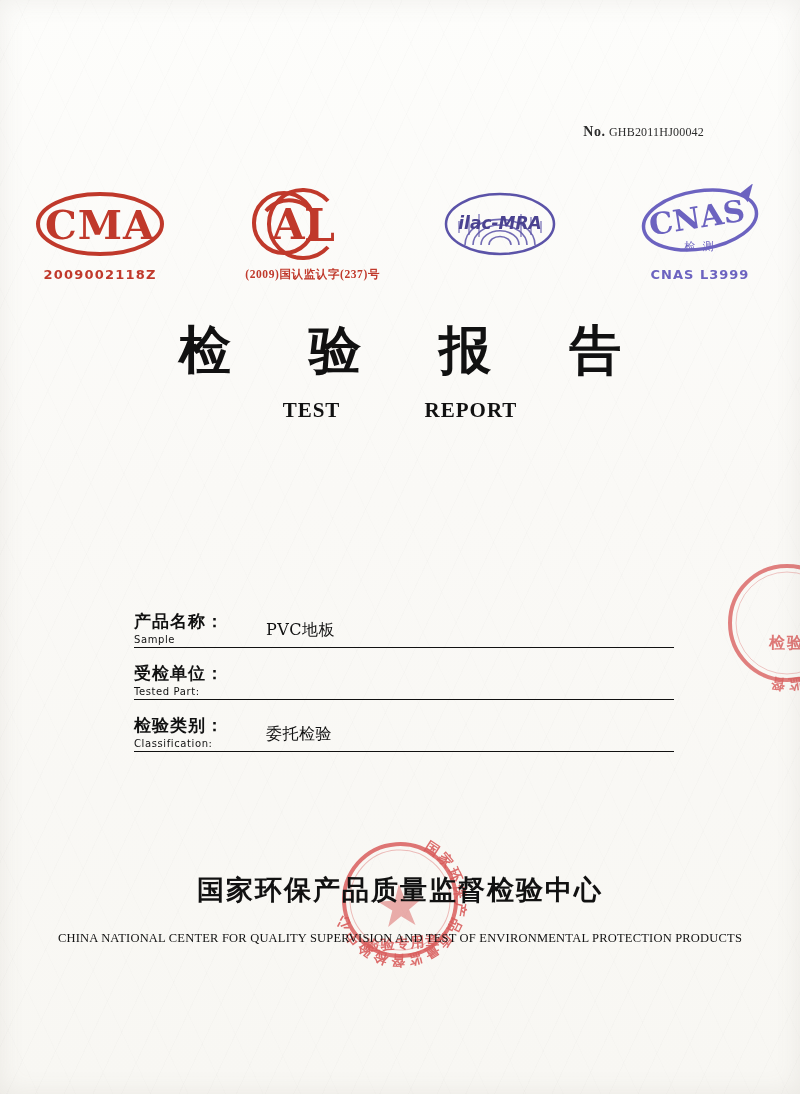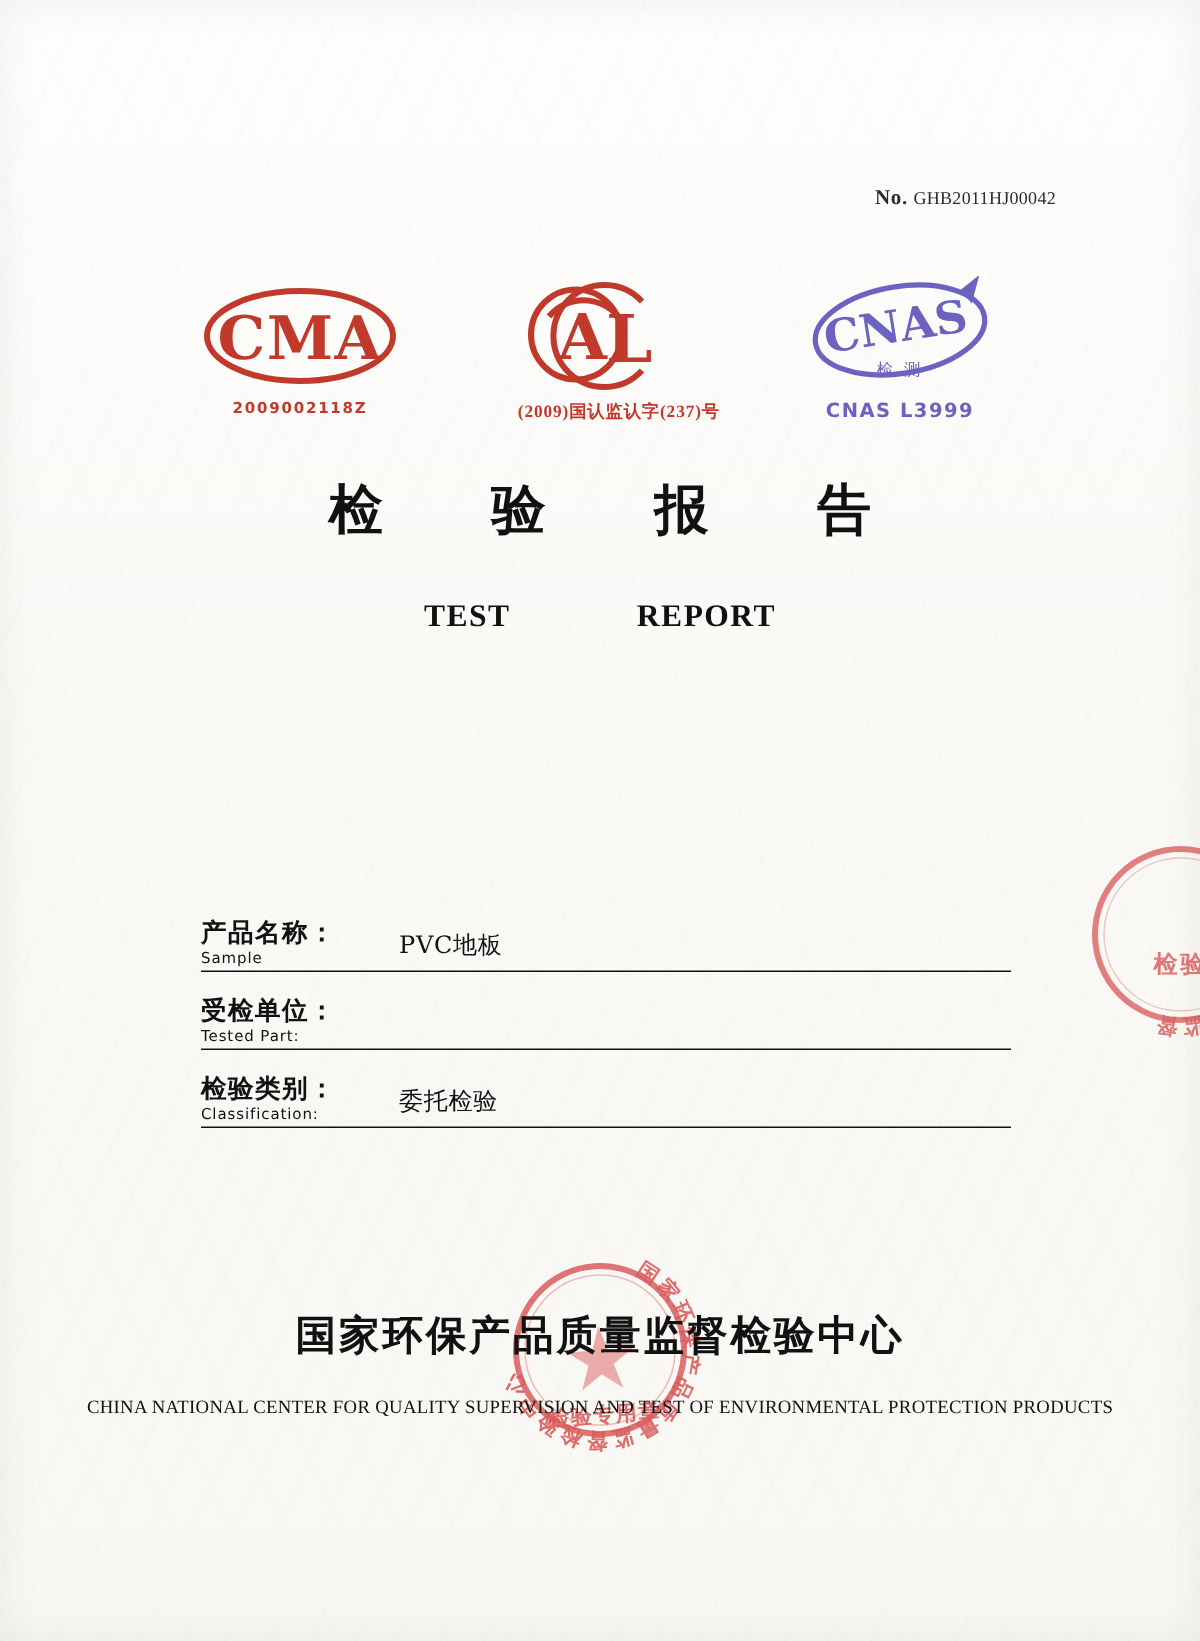--- a/index.html
+++ b/index.html
@@ -78,33 +78,33 @@
     align-items: center;
     justify-content: center;
   }
   .logo-caption {
     margin-top: 4px;
     font-size: 12.5px;
     font-weight: bold;
     letter-spacing: 0.6px;
     white-space: nowrap;
   }
-  .cma-caption { color: #c0392b; font-family: "DejaVu Sans", sans-serif; font-size: 10px; letter-spacing: 1.2px; }
+  .cma-caption { color: #c0392b; font-family: "DejaVu Sans", sans-serif; font-size: 13px; letter-spacing: 1.2px; }
   .cal-caption { color: #c0392b; font-size: 11.5px; text-align: right; }
   .cnas-caption { color: #6c63c0; font-family: "DejaVu Sans", sans-serif; font-size: 13px; letter-spacing: 1px; }
   .ilac-caption { visibility: hidden; }
 
   
   .title-cn {
     position: absolute;
     top: 316px;
     left: 0;
     right: 0;
     text-align: center;
-    font-size: 36px;
+    font-size: 52px;
     font-weight: bold;
     color: #111;
     letter-spacing: 30px;
     text-indent: 30px;
     font-family: "DejaVu Serif", serif;
   }
   .title-en {
     position: absolute;
     top: 398px;
     left: 0;
@@ -240,20 +240,43 @@
           <circle cx="52" cy="36" r="30" fill="none" stroke="#c0392b" stroke-width="4"></circle>
           <text x="40" y="52" font-family="DejaVu Serif, serif" font-size="42" font-weight="bold" fill="#c0392b">A</text>
           <path d="M34 24 A30 30 0 0 1 84 30" fill="none" stroke="#c0392b" stroke-width="4"></path>
           <text x="72" y="54" font-family="DejaVu Serif, serif" font-size="44" font-weight="bold" fill="#c0392b">L</text>
           <path d="M96 14 A34 34 0 1 0 96 60" fill="none" stroke="#c0392b" stroke-width="4"></path>
         </svg>
       </div>
       <div class="logo-caption cal-caption">(2009)国认监认字(237)号</div>
     </div>
 
+    <div class="logo-block">
+      <div class="logo-mark">
+        <svg width="130" height="74" viewBox="0 0 130 74">
+          <ellipse cx="65" cy="37" rx="54" ry="30" fill="none" stroke="#5b53a8" stroke-width="2.5"></ellipse>
+          <g stroke="#5b53a8" stroke-width="1.6" fill="none" opacity="0.85">
+            <path d="M30 58 A30 22 0 0 1 100 58"></path>
+            <path d="M38 58 A23 17 0 0 1 92 58"></path>
+            <path d="M46 58 A16 12 0 0 1 84 58"></path>
+            <path d="M54 58 A9 7 0 0 1 76 58"></path>
+          </g>
+          <g stroke="#5b53a8" stroke-width="1.3" opacity="0.8">
+            <line x1="24" y1="34" x2="24" y2="46"></line>
+            <line x1="34" y1="30" x2="34" y2="48"></line>
+            <line x1="44" y1="27" x2="44" y2="50"></line>
+            <line x1="86" y1="27" x2="86" y2="50"></line>
+            <line x1="96" y1="30" x2="96" y2="48"></line>
+            <line x1="106" y1="34" x2="106" y2="46"></line>
+          </g>
+          <text x="65" y="42" text-anchor="middle" font-family="DejaVu Sans, sans-serif" font-size="17" font-weight="bold" fill="#4a4290" font-style="italic">ilac-MRA</text>
+        </svg>
+      </div>
+      <div class="logo-caption ilac-caption">ilac-MRA</div>
+    </div>
 
     <div class="logo-block">
       <div class="logo-mark">
         <svg width="136" height="80" viewBox="0 0 136 80">
           <ellipse cx="68" cy="36" rx="57" ry="29" fill="none" stroke="#6c63c0" stroke-width="3.5" transform="rotate(-9 68 36)"></ellipse>
           <path d="M112 16 L126 8 L118 26 Z" fill="#6c63c0" transform="rotate(-9 68 36)"></path>
           <text x="66" y="44" text-anchor="middle" font-family="DejaVu Serif, serif" font-size="30" font-weight="bold" fill="#6c63c0" transform="rotate(-9 66 40)">CNAS</text>
           <text x="68" y="66" text-anchor="middle" font-family="DejaVu Sans, sans-serif" font-size="11" fill="#6c63c0" letter-spacing="2">检 测</text>
         </svg>
       </div>

